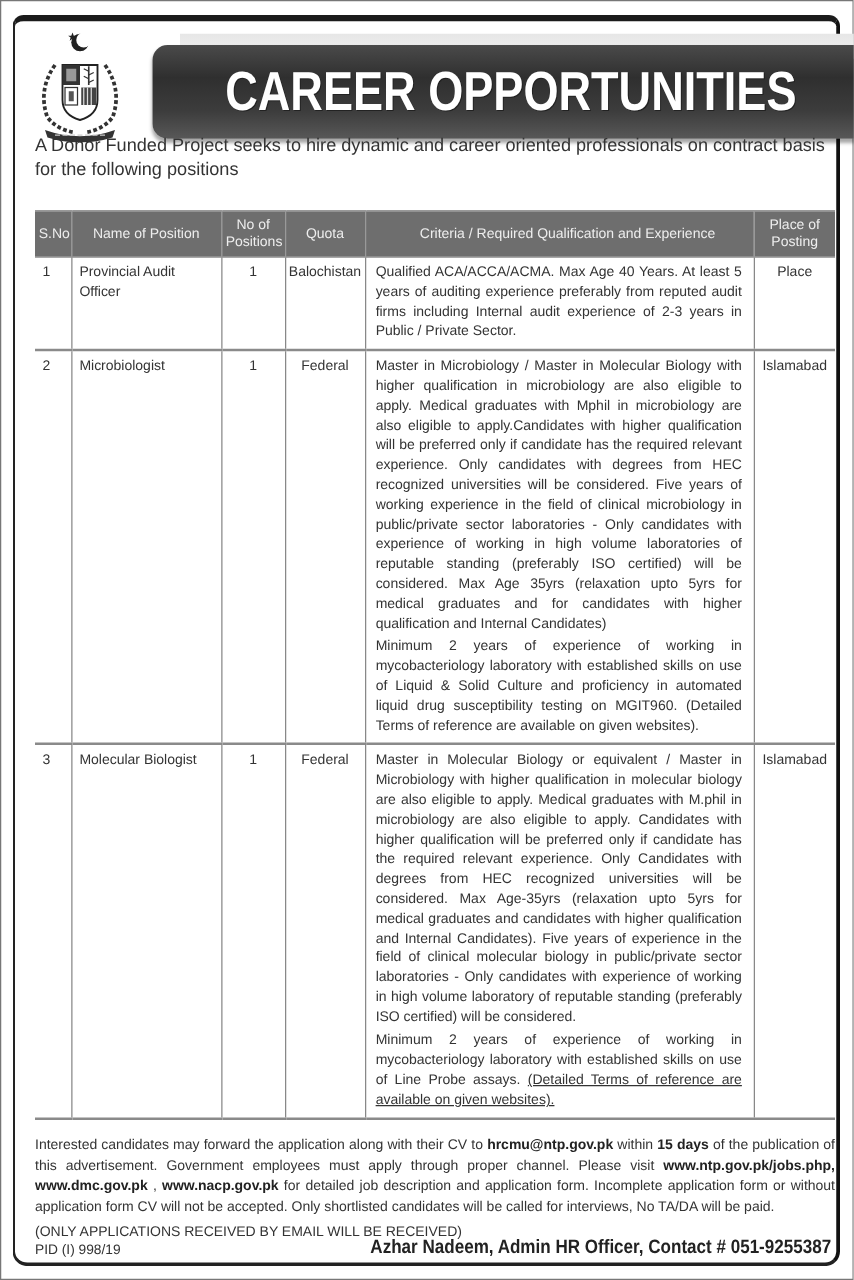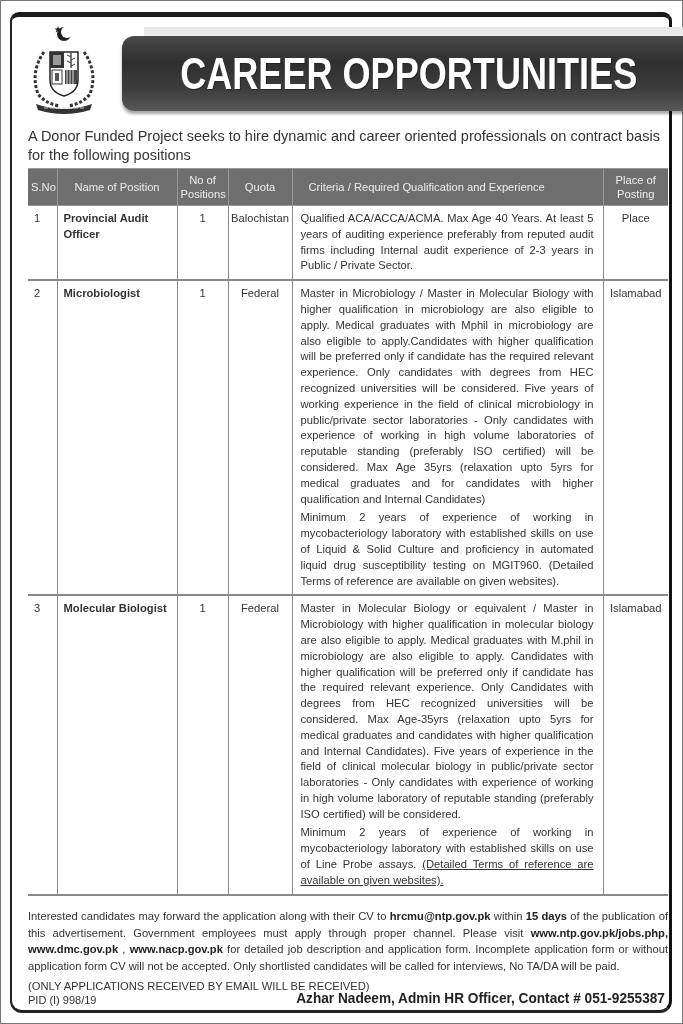--- a/index.html
+++ b/index.html
@@ -33,40 +33,40 @@
     background: linear-gradient(180deg, #4a4a4a 0%, #2f2f2f 35%, #3c3c3c 70%, #585858 100%);
     box-shadow: 0 3px 3px rgba(0,0,0,0.35);
     display: flex; align-items: center; justify-content: center;
   }
   .banner-title {
     color: #fff; font-family: "Liberation Sans", sans-serif; font-weight: bold;
     font-size: 44px; letter-spacing: 0px; transform: scaleX(0.82); white-space: nowrap;
     text-shadow: 1px 1px 0 #222;
   }
   .intro {
-    position: absolute; left: 28px; top: 127px; width: 642px;
+    position: absolute; left: 28px; top: 108px; width: 642px;
     font-size: 14.5px; line-height: 19px; color: #333;
     transform-origin: left top;
   }
   table.positions {
     position: absolute; left: 28px; top: 168px; width: 640px;
     border-collapse: collapse; table-layout: fixed;
     font-size: 11.2px; line-height: 15.8px; color: #333;
   }
   table.positions th {
     background: #6e6e6e; color: #eee; font-weight: normal; font-size: 11.2px;
     line-height: 14px; height: 36px; padding: 0 3px; border: 1px solid #999;
     vertical-align: middle;
   }
   table.positions td {
     border-left: 1px solid #888; border-right: 1px solid #888;
     border-bottom: 2px solid #8a8a8a; vertical-align: top; padding: 5px 6px 5px 6px;
   }
   table.positions td.sno { text-align: left; padding-left: 6px; }
-  table.positions td.pos { font-weight: bold; }
+  table.positions td.pos { font-weight: normal; }
   table.positions td.num { text-align: center; }
   table.positions td.quota { text-align: center; padding-left: 2px; padding-right: 2px; }
   table.positions td.crit { text-align: justify; padding-left: 8px; padding-right: 9px; }
   table.positions td.place { text-align: center; }
   .crit p { margin: 0; }
   .crit p + p { margin-top: 3px; }
   .u { text-decoration: underline; }
   th.h-sno, td.sno { border-left: none !important; margin-left: 24px; }
   th.h-place, td.place { border-right: none !important; }
   .footer {
@@ -136,21 +136,21 @@
   </colgroup>
   <thead>
     <tr>
       <th class="h-sno">S.No</th>
       <th>Name of Position</th>
       <th>
         <span>No of</span><br>
         <span>Positions</span>
       </th>
       <th>Quota</th>
-      <th style="text-align:left;padding-left:16px;">Criteria / Required Qualification and Experience</th>
+      <th style="text-align:center;padding-left:16px;">Criteria / Required Qualification and Experience</th>
       <th class="h-place">
         <span>Place of</span><br>
         <span>Posting</span>
       </th>
     </tr>
   </thead>
   <tbody>
     <tr style="height:69px">
       <td class="sno">1</td>
       <td class="pos">Provincial Audit Officer</td>

